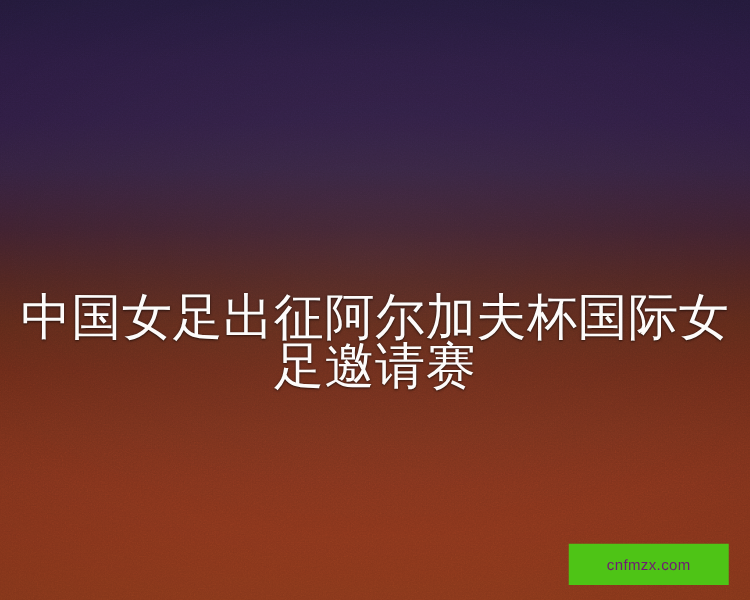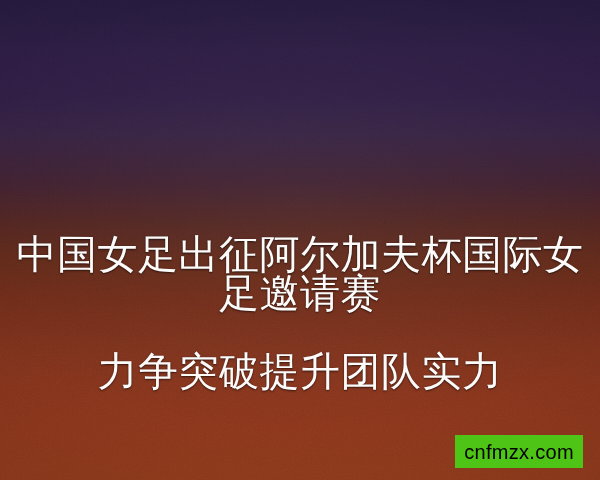--- a/index.html
+++ b/index.html
@@ -93,22 +93,22 @@
     width: 128px;
     height: 33px;
     background: #4ec416;
     display: flex;
     align-items: center;
     justify-content: center;
     box-sizing: border-box;
   }
 
   .watermark-text {
-    color: #000000;
-    font-size: 20px;
+    color: #701a75;
+    font-size: 12px;
     line-height: 1;
     letter-spacing: 0.3px;
     font-weight: 400;
     white-space: nowrap;
   }
 </style>
 </head>
 <body>
 
 <div id="cover">
@@ -120,20 +120,19 @@
       <feTurbulence type="fractalNoise" baseFrequency="0.9" numOctaves="3" stitchTiles="stitch"></feTurbulence>
       <feColorMatrix type="saturate" values="0"></feColorMatrix>
     </filter>
     <rect width="640" height="520" filter="url(#grain)" opacity="0.42"></rect>
   </svg>
 
   <div class="bg-sheen"></div>
 
   <div class="headline">
     <span class="headline-line">中国女足出征阿尔加夫杯国际女足邀请赛</span>
-    <span class="headline-line">力争突破提升团队实力</span>
   </div>
 
   <div class="watermark">
     <span class="watermark-text">cnfmzx.com</span>
   </div>
 
 </div>
 
 </body></html>

